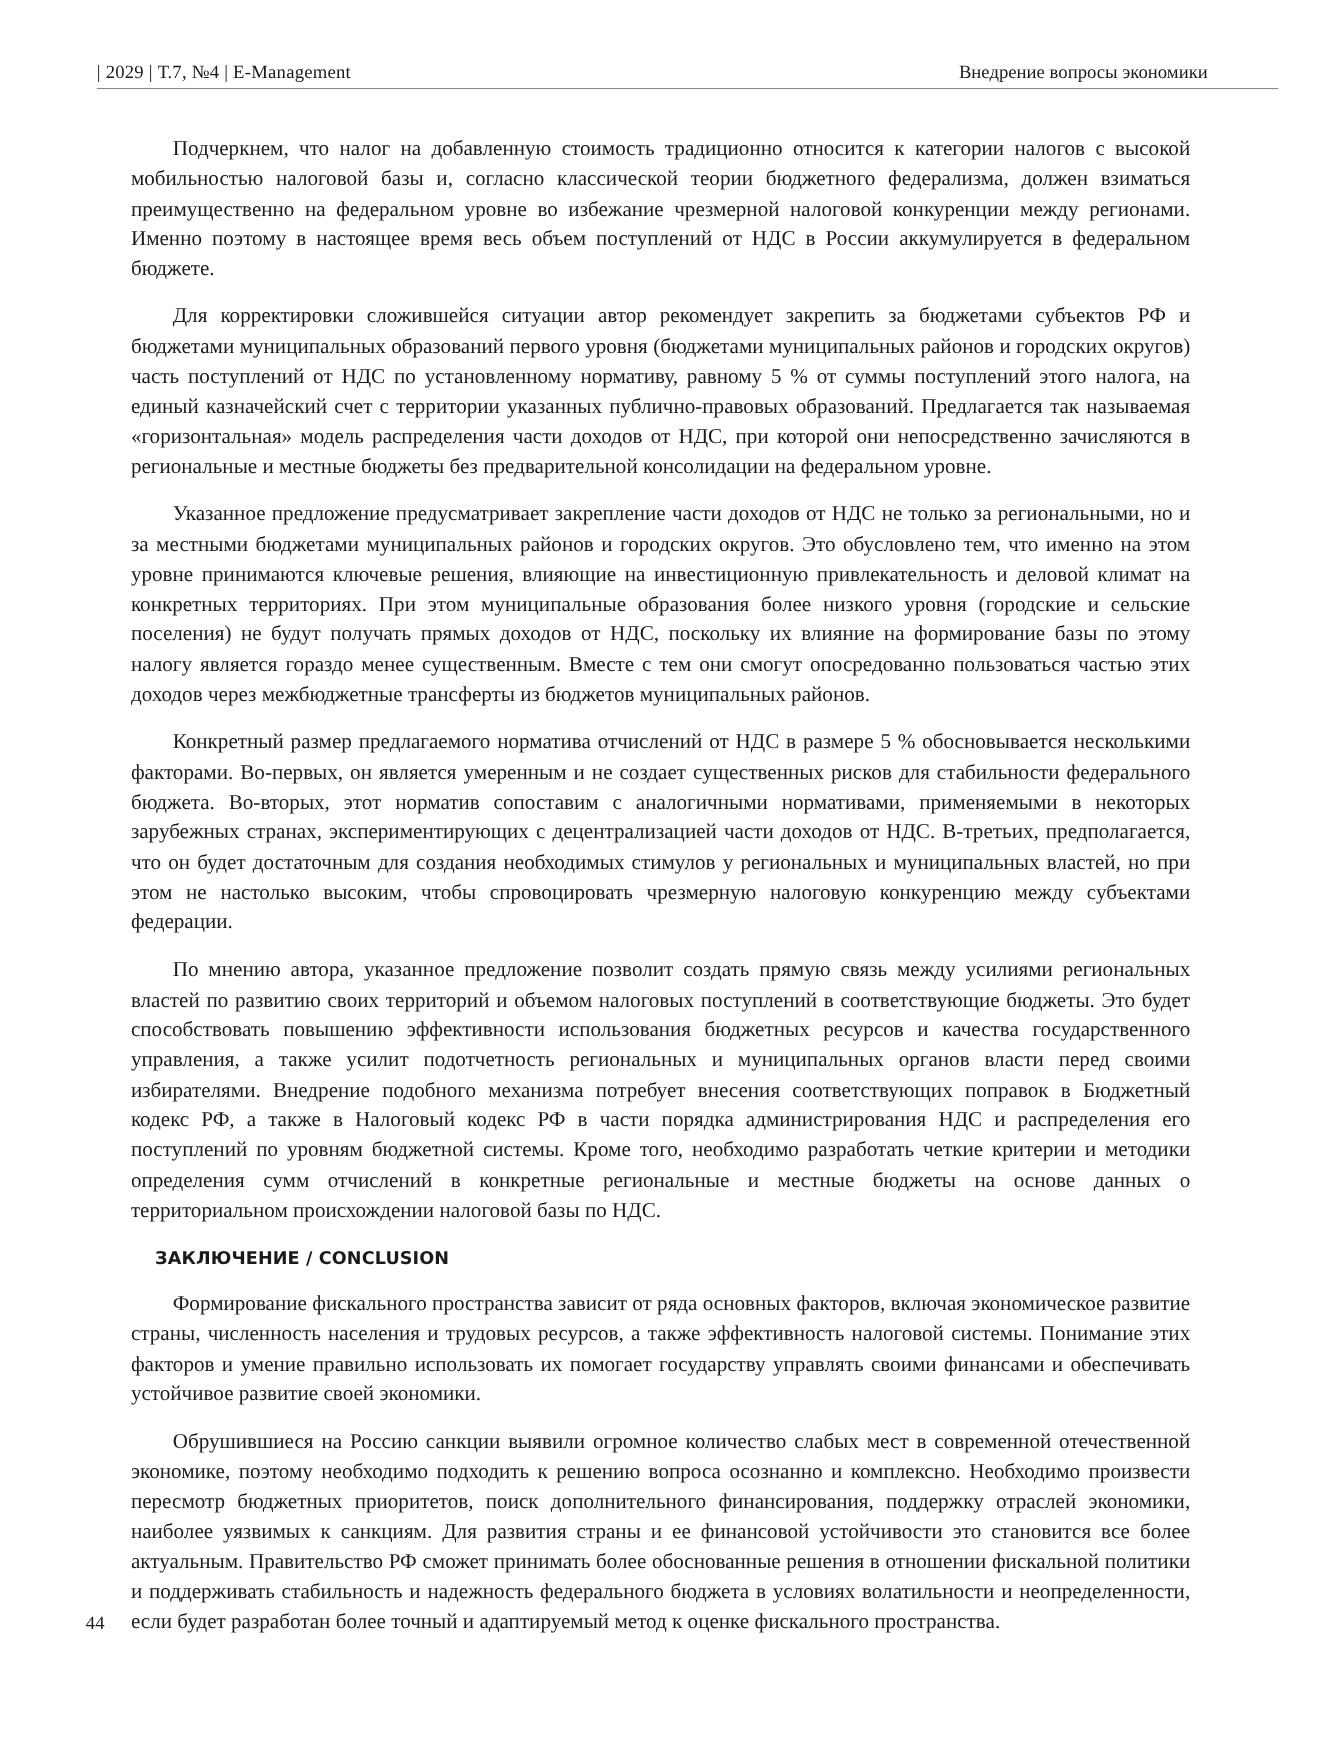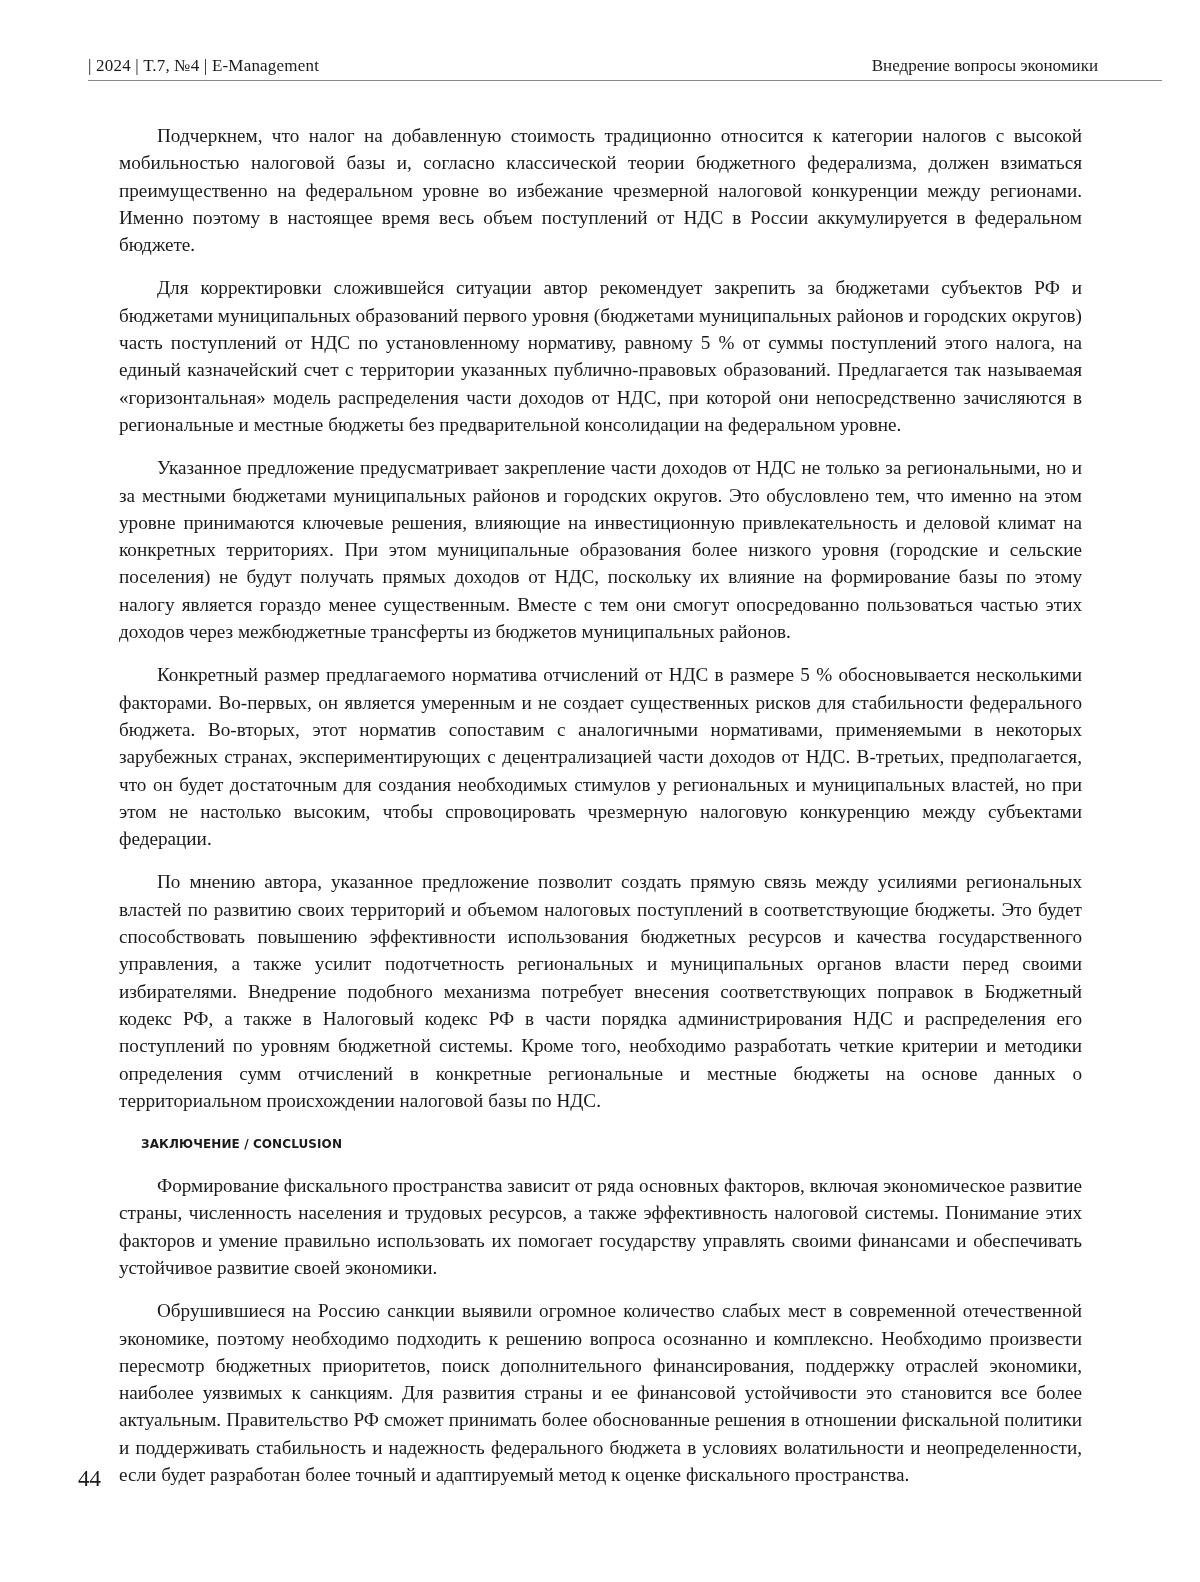--- a/index.html
+++ b/index.html
@@ -12,33 +12,33 @@
   .header-left { position: absolute; left: 0; top: 2px; letter-spacing: 0.2px; }
   .header-right { position: absolute; right: 64px; top: 2px; }
   .content {
     position: absolute; left: 103px; top: 106px; width: 995px;
     font-family: "Liberation Serif", serif; font-size: 19.2px; line-height: 27.3px;
     text-align: justify; hyphens: auto;
   }
   .content p { margin: 16px; text-indent: 38px; }
   .section-heading {
     margin: 18px 0 0 38px;
-    font-family: "DejaVu Sans", sans-serif; font-weight: bold; font-size: 12px; line-height: 24px;
+    font-family: "DejaVu Sans", sans-serif; font-weight: bold; font-size: 16px; line-height: 24px;
     letter-spacing: 0.1px;
   }
   .page-number {
     position: absolute; left: 78px; top: 1466px;
-    font-family: "Liberation Serif", serif; font-size: 23px;
+    font-family: "Liberation Serif", serif; font-size: 17px;
   }
 </style>
 </head>
 <body>
 
 <div class="header">
-  <span class="header-left">| 2024 | Т.7, №4 | E-Management</span>
+  <span class="header-left">| 2029 | Т.7, №4 | E-Management</span>
   <span class="header-right">Внедрение вопросы экономики</span>
 </div>
 
 <div class="content" lang="ru">
   <p>Подчеркнем, что налог на добавленную стоимость традиционно относится к категории налогов с высокой мобильностью налоговой базы и, согласно классической теории бюджетного федерализма, должен взиматься преимущественно на федеральном уровне во избежание чрезмерной налоговой конкуренции между регионами. Именно поэтому в настоящее время весь объем поступлений от НДС в России аккумулируется в федеральном бюджете.</p>
   <p>Для корректировки сложившейся ситуации автор рекомендует закрепить за бюджетами субъектов РФ и бюджетами муниципальных образований первого уровня (бюджетами муниципальных районов и городских округов) часть поступлений от НДС по установленному нормативу, равному 5 % от суммы поступлений этого налога, на единый казначейский счет с территории указанных публично-правовых образований. Предлагается так называемая «горизонтальная» модель распределения части доходов от НДС, при которой они непосредственно зачисляются в региональные и местные бюджеты без предварительной консолидации на федеральном уровне.</p>
   <p>Указанное предложение предусматривает закрепление части доходов от НДС не только за региональными, но и за местными бюджетами муниципальных районов и городских округов. Это обусловлено тем, что именно на этом уровне принимаются ключевые решения, влияющие на инвестиционную привлекательность и деловой климат на конкретных территориях. При этом муниципальные образования более низкого уровня (городские и сельские поселения) не будут получать прямых доходов от НДС, поскольку их влияние на формирование базы по этому налогу является гораздо менее существенным. Вместе с тем они смогут опосредованно пользоваться частью этих доходов через межбюджетные трансферты из бюджетов муниципальных районов.</p>
   <p>Конкретный размер предлагаемого норматива отчислений от НДС в размере 5 % обосновывается несколькими факторами. Во-первых, он является умеренным и не создает существенных рисков для стабильности федерального бюджета. Во-вторых, этот норматив сопоставим с аналогичными нормативами, применяемыми в некоторых зарубежных странах, экспериментирующих с децентрализацией части доходов от НДС. В-третьих, предполагается, что он будет достаточным для создания необходимых стимулов у региональных и муниципальных властей, но при этом не настолько высоким, чтобы спровоцировать чрезмерную налоговую конкуренцию между субъектами федерации.</p>
   <p>По мнению автора, указанное предложение позволит создать прямую связь между усилиями региональных властей по развитию своих территорий и объемом налоговых поступлений в соответствующие бюджеты. Это будет способствовать повышению эффективности использования бюджетных ресурсов и качества государственного управления, а также усилит подотчетность региональных и муниципальных органов власти перед своими избирателями. Внедрение подобного механизма потребует внесения соответствующих поправок в Бюджетный кодекс РФ, а также в Налоговый кодекс РФ в части порядка администрирования НДС и распределения его поступлений по уровням бюджетной системы. Кроме того, необходимо разработать четкие критерии и методики определения сумм отчислений в конкретные региональные и местные бюджеты на основе данных о территориальном происхождении налоговой базы по НДС.</p>
 

